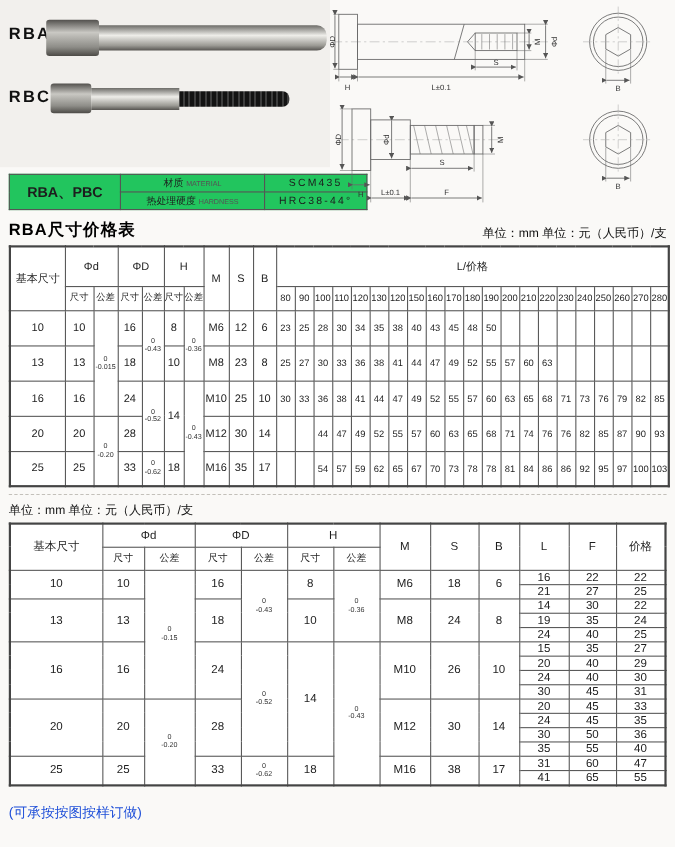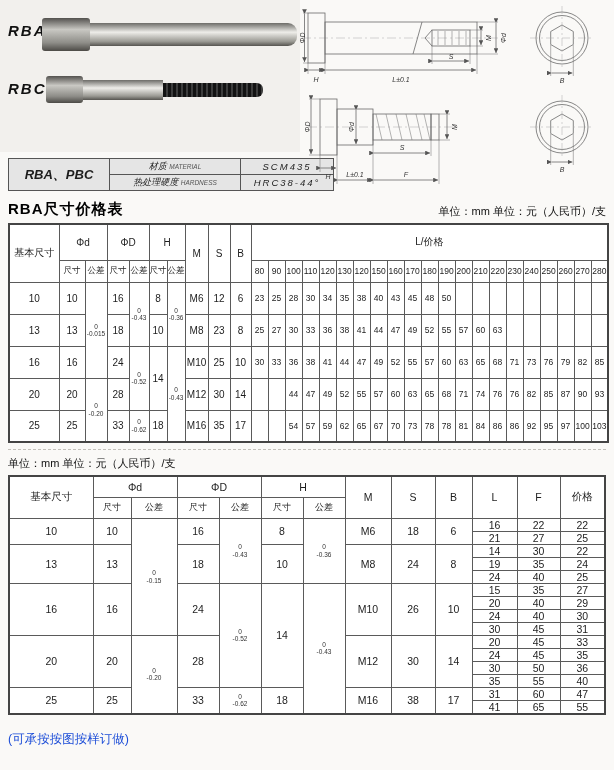--- a/index.html
+++ b/index.html
@@ -1,34 +1,34 @@
 <!DOCTYPE html>
 <html><head>
 <meta charset="utf-8">
 <style>
   html,body{margin:0;padding:0;}
   body{width:614px;height:770px;background:#faf9f7;font-family:"Liberation Sans","DejaVu Sans",sans-serif;color:#1d1d1d;}
   .page{position:relative;width:614px;height:770px;overflow:hidden;}
 
   
-  .top{position:relative;height:194px;font-style:italic;}
+  .top{position:relative;height:194px;}
   .photo-area{position:absolute;left:0;top:0;width:300px;height:152px;background:#f2f0ed;}
   .pname{position:absolute;font-weight:bold;font-size:15px;letter-spacing:2px;color:#111;}
   .rba-head{position:absolute;left:42px;top:18px;width:48px;height:33px;border-radius:3px;
     background:linear-gradient(180deg,#53514e,#c9c8c3 35%,#8e8d88 75%,#4c4a46);}
   .rba-shaft{position:absolute;left:90px;top:23px;width:207px;height:23px;border-radius:0 9px 9px 0;
     background:linear-gradient(180deg,#6d6c68,#eeede9 40%,#9b9a94 80%,#565450);}
   .rbc-head{position:absolute;left:46px;top:76px;width:37px;height:27px;border-radius:3px;
     background:linear-gradient(180deg,#53514e,#c9c8c3 35%,#8e8d88 75%,#4c4a46);}
   .rbc-shoulder{position:absolute;left:83px;top:80px;width:80px;height:20px;
     background:linear-gradient(180deg,#6d6c68,#eeede9 40%,#9b9a94 80%,#565450);}
   .rbc-thread{position:absolute;left:163px;top:83px;width:100px;height:14px;border-radius:0 6px 6px 0;
     background:repeating-linear-gradient(90deg,#131313 0 3px,#3e3e3e 3px 5px);}
 
-  .mat-table{position:absolute;left:8px;top:158px;border-collapse:collapse;background:#e5e5e5;}
+  .mat-table{position:absolute;left:8px;top:158px;border-collapse:collapse;background:#22c55e;}
   .mat-table td{border:1px solid #555;text-align:center;padding:1px 6px;}
   .mat-part{font-size:13px;font-weight:bold;width:88px;}
   .mat-label{font-size:9px;text-align:left;width:118px;}
   .mat-label .en{font-size:6.5px;color:#555;}
   .mat-val{font-size:9.5px;letter-spacing:2px;width:80px;margin-left:34px;}
 
   .drawing{position:absolute;left:300px;top:2px;}
 
   
   .trow{display:flex;justify-content:space-between;align-items:flex-end;margin:6px 8px 4px;}

